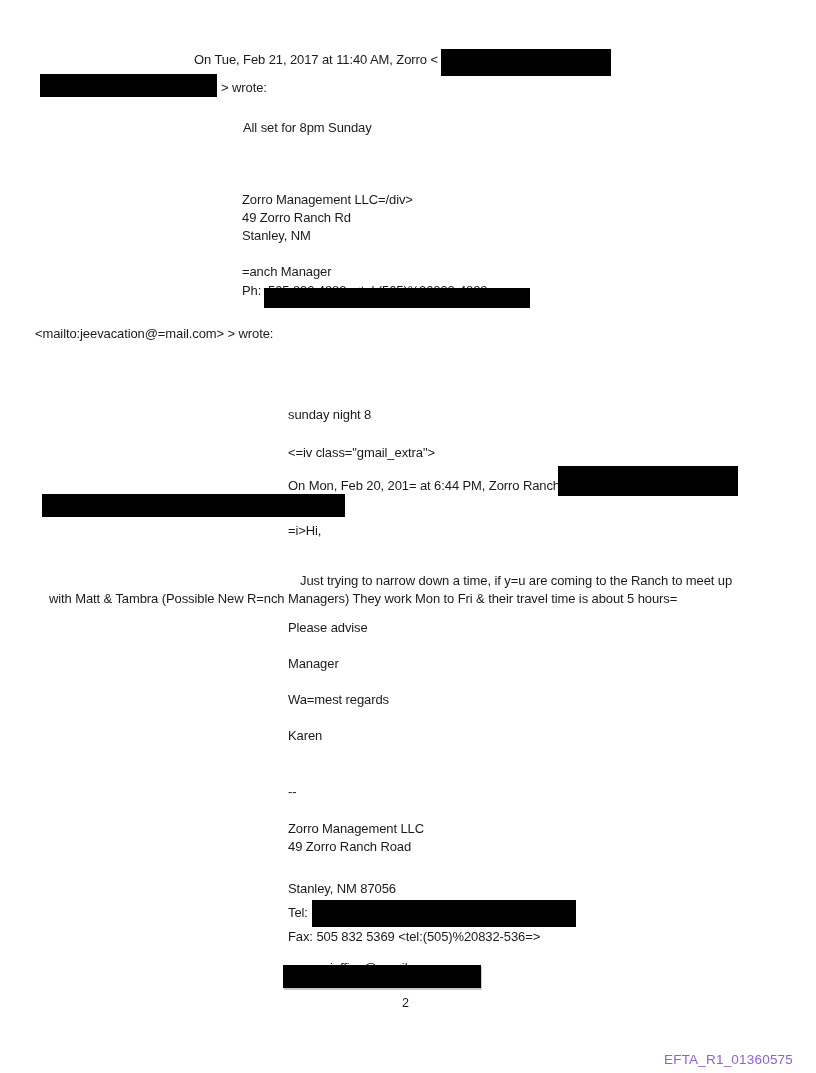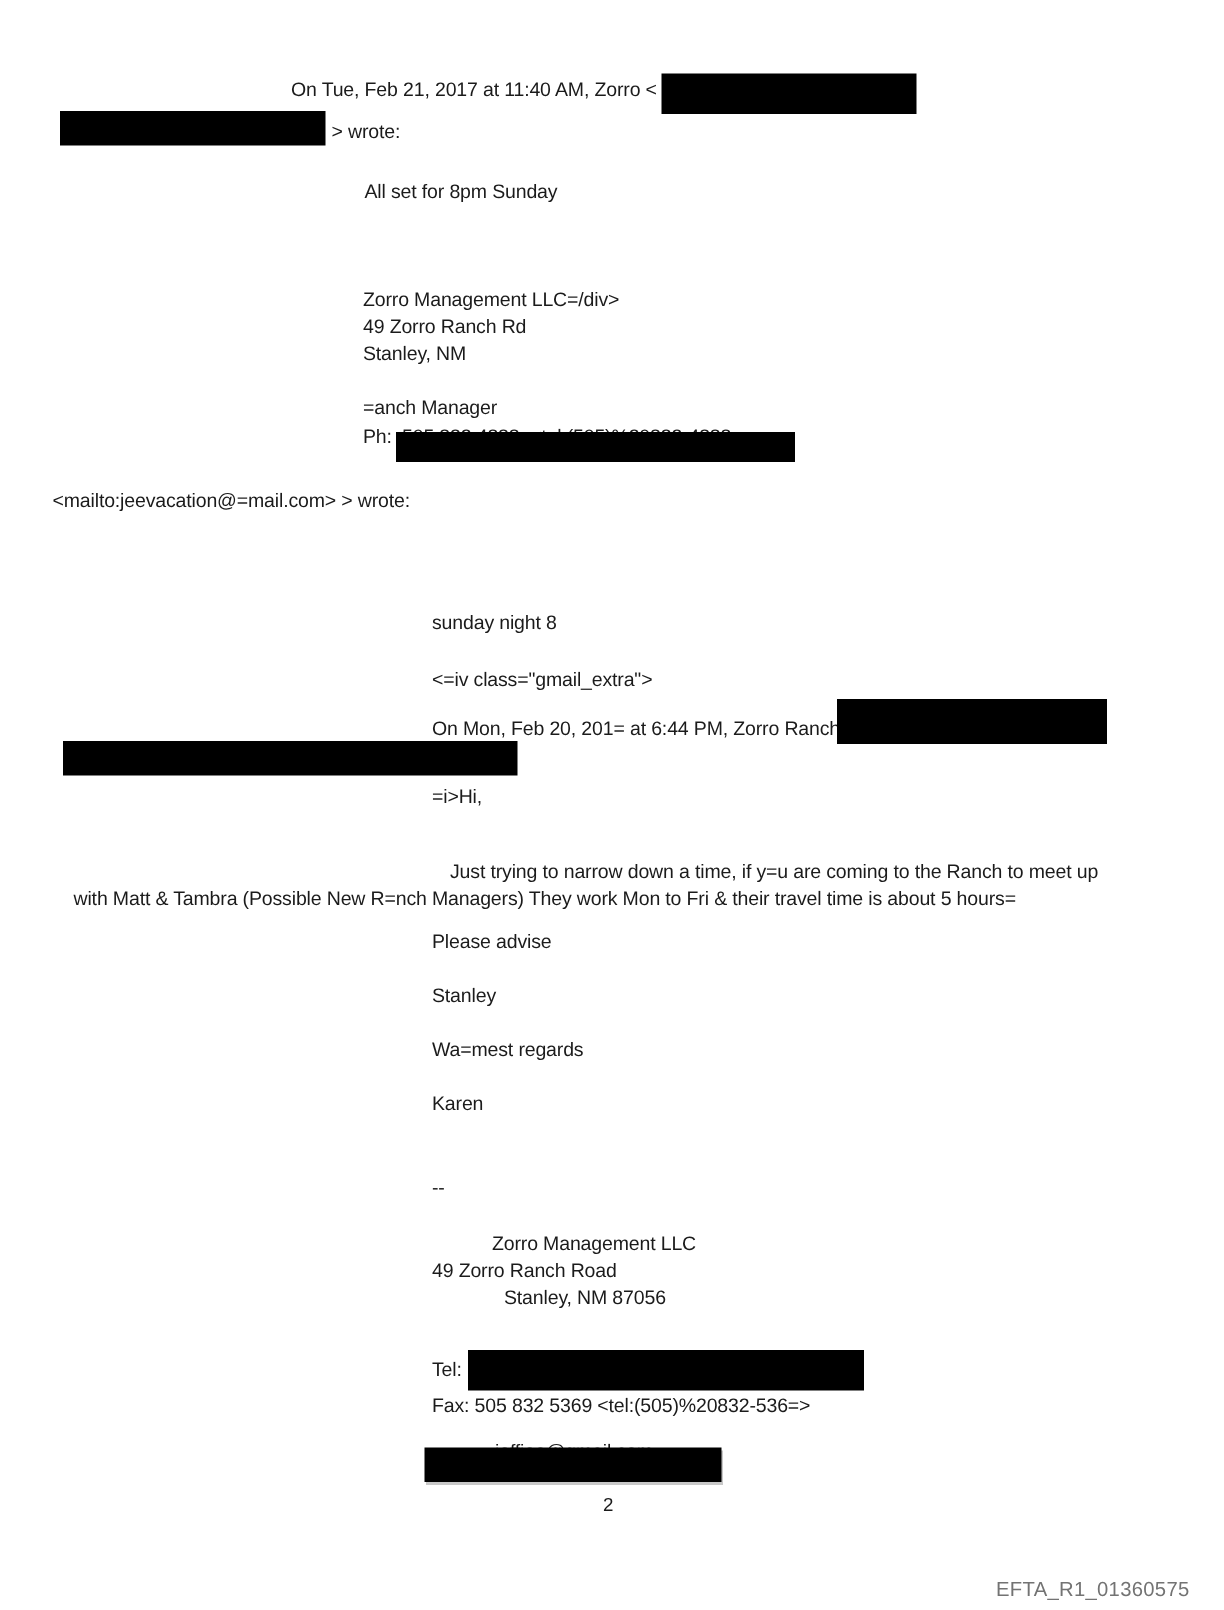--- a/index.html
+++ b/index.html
@@ -26,21 +26,21 @@
     background: #000000;
     z-index: 2;
   }
   .bar-shadow {
     box-shadow: 1px 2px 0 #c8c8c8;
   }
   .pagenum { font-size: 12.5px; }
   .stamp {
     font-size: 13.5px;
     letter-spacing: 0.2px;
-    color: #737373;
+    color: #8b5cf6;
   }
 </style>
 </head>
 <body>
 
 <div class="page">
 
   <div class="line" style="left:194px; top:51px;">On Tue, Feb 21, 2017 at 11:40 AM, Zorro &lt;</div>
   <div class="bar" style="left:441px; top:49px; width:170px; height:27px;"></div>
 
@@ -66,29 +66,29 @@
   <div class="line" style="left:288px; top:477px;">On Mon, Feb 20, 201= at 6:44 PM, Zorro Ranch</div>
   <div class="bar" style="left:558px; top:466px; width:180px; height:30px;"></div>
   <div class="bar" style="left:42px; top:494px; width:303px; height:23px;"></div>
 
   <div class="line" style="left:288px; top:522px;">=i&gt;Hi,</div>
 
   <div class="line" style="left:300px; top:572px;">Just trying to narrow down a time, if y=u are coming to the Ranch to meet up</div>
   <div class="line" style="left:32px; top:590px;margin-left:17px;">with Matt &amp; Tambra (Possible New R=nch Managers) They work Mon to Fri &amp; their travel time is about 5 hours=</div>
 
   <div class="line" style="left:288px; top:619px;">Please advise</div>
-  <div class="line" style="left:288px; top:655px;">Stanley</div>
+  <div class="line" style="left:288px; top:655px;">Manager</div>
   <div class="line" style="left:288px; top:691px;">Wa=mest regards</div>
   <div class="line" style="left:288px; top:727px;">Karen</div>
 
   <div class="line" style="left:288px; top:783px;">--</div>
 
-  <div class="line" style="left:288px; top:820px;margin-left:40px;">Zorro Management LLC</div>
+  <div class="line" style="left:288px; top:820px;">Zorro Management LLC</div>
   <div class="line" style="left:288px; top:838px;">49 Zorro Ranch Road</div>
-  <div class="line" style="left:288px; top:856px;margin-left:48px;">Stanley, NM 87056</div>
+  <div class="line" style="left:288px; top:880px;">Stanley, NM 87056</div>
 
   <div class="line" style="left:288px; top:904px;">Tel:</div>
   <div class="bar" style="left:312px; top:900px; width:264px; height:27px;"></div>
   <div class="line" style="left:288px; top:928px;">Fax: 505 832 5369 &lt;tel:(505)%20832-536=&gt;</div>
 
   <div class="line under" style="left:330px; top:959px;">jeffjee@gmail.com</div>
   <div class="bar bar-shadow" style="left:283px; top:965px; width:198px; height:23px;"></div>
 
   <div class="line pagenum" style="left:402px; top:995px;">2</div>
   <div class="line stamp" style="left:664px; top:1051px;">EFTA_R1_01360575</div>

